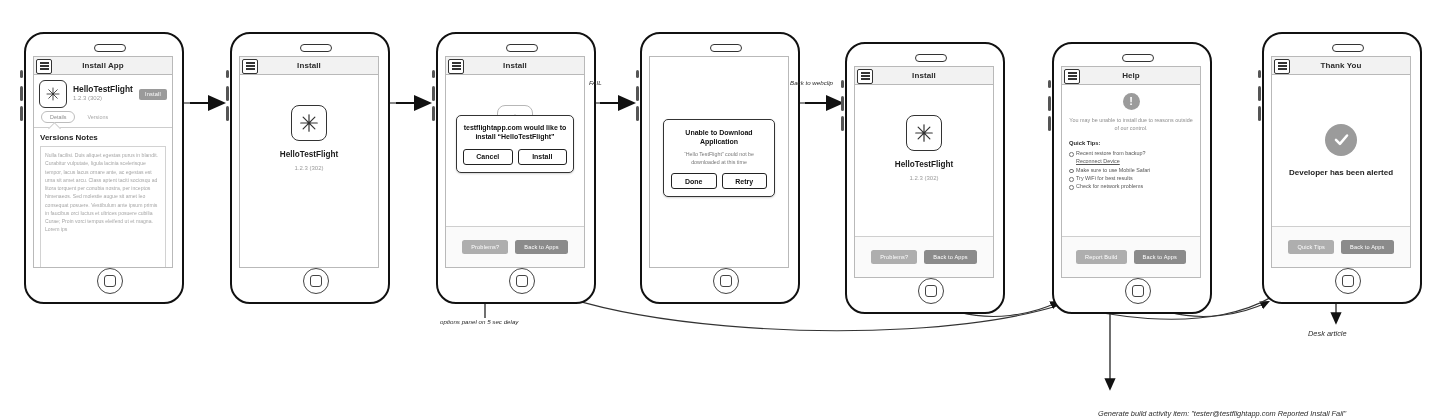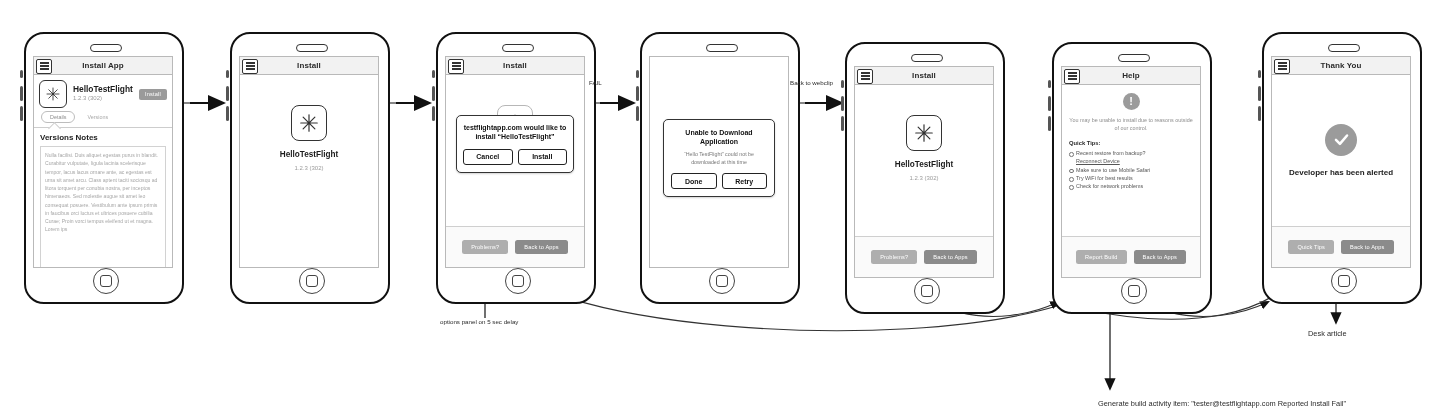--- a/index.html
+++ b/index.html
@@ -5,21 +5,21 @@
   html,body{margin:0;padding:0;background:#ffffff;}
   body{
     width:1440px;height:420px;position:relative;overflow:hidden;
     font-family:"Liberation Sans", sans-serif;
     color:#2a2a2a;
   }
   .canvas{position:absolute;left:0;top:0;width:1440px;height:420px;}
   svg.wires{position:absolute;left:0;top:0;width:1440px;height:420px;pointer-events:none;}
 
   
-  .phone{position:absolute;width:164px;height:272px;}
+  .phone{position:absolute;width:164px;height:272px;padding-left:8px;}
   .phone .body{
     position:absolute;left:0;top:0;width:160px;height:272px;
     border:2.6px solid #111;border-radius:20px;background:#fff;box-sizing:border-box;
   }
   .phone .speaker{
     position:absolute;left:50%;top:12px;transform:translateX(-50%);
     width:30px;height:6px;border:1.4px solid #333;border-radius:4px;background:#fff;
   }
   .phone .home{
     position:absolute;left:50%;bottom:10px;transform:translateX(-50%);
@@ -142,21 +142,21 @@
 
   
   .ty-body{display:flex;flex-direction:column;align-items:center;justify-content:center;height:150px;}
   .check-circle{
     width:32px;height:32px;border-radius:50%;background:#9b9b9b;
     display:flex;align-items:center;justify-content:center;margin-bottom:12px;
   }
   .ty-msg{font-size:8px;font-weight:700;color:#1c1c1c;text-align:center;}
 
   
-  .anno{position:absolute;font-size:6.2px;color:#2b2b2b;white-space:nowrap;}
+  .anno{position:absolute;font-size:6.2px;color:#2b2b2b;white-space:nowrap;font-style:italic;}
   .anno.mid{font-size:7.4px;}
 </style>
 </head>
 <body>
 
 <div class="canvas">
 
   <svg class="wires" viewBox="0 0 1440 420">
     <defs>
       <marker id="ar" markerWidth="9" markerHeight="9" refX="7" refY="4" orient="auto">
@@ -442,15 +442,15 @@
         <div class="abtn dark">Back to Apps</div>
       </div>
     </div>
     <div class="home"></div>
   </div>
 
   <div class="anno" style="left:589px;top:79px;">FAIL</div>
   <div class="anno" style="left:790px;top:79px;">Back to webclip</div>
   <div class="anno" style="left:440px;top:318px;">options panel on 5 sec delay</div>
   <div class="anno mid" style="left:1308px;top:329px;">Desk article</div>
-  <div class="anno mid" style="left:1098px;top:399px;">Generate build activity item: "tester@testflightapp.com Reported Install Fail"</div>
+  <div class="anno mid" style="left:1098px;top:409px;">Generate build activity item: "tester@testflightapp.com Reported Install Fail"</div>
 
 </div>
 
 </body></html>

